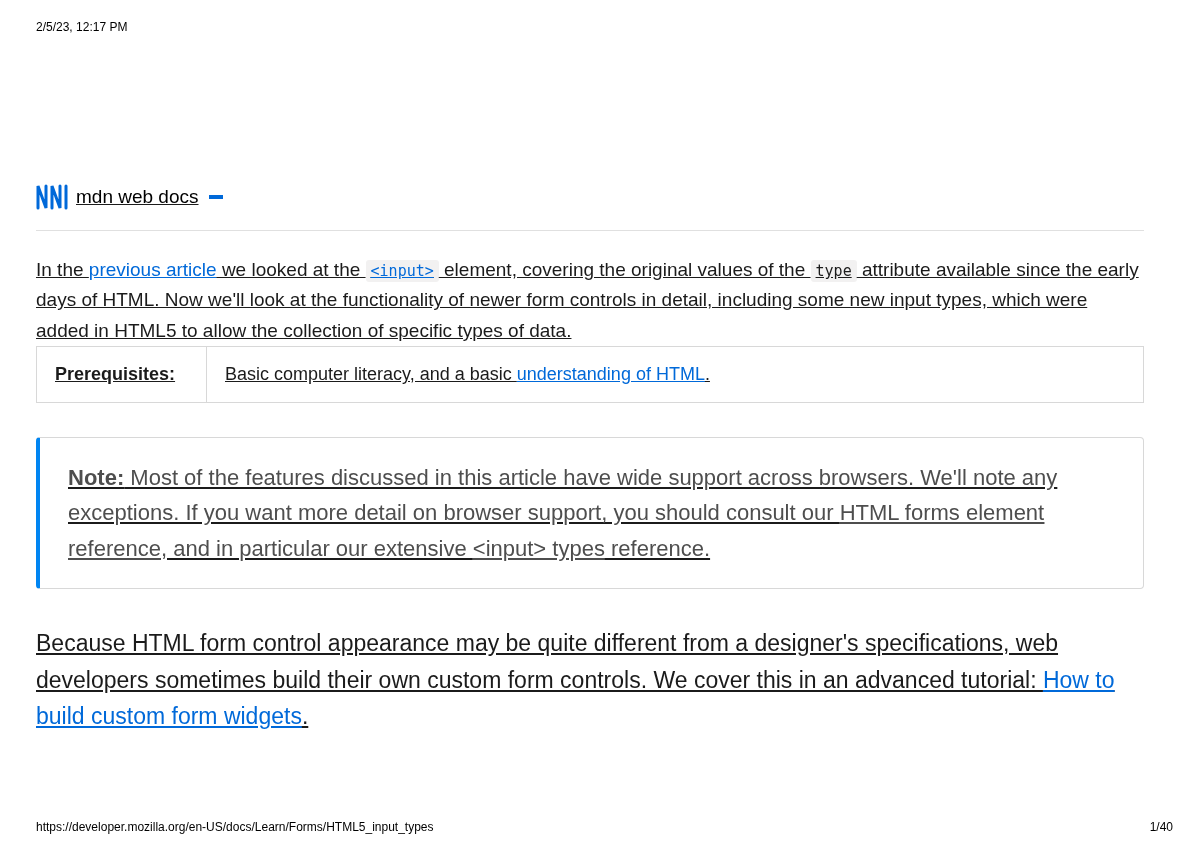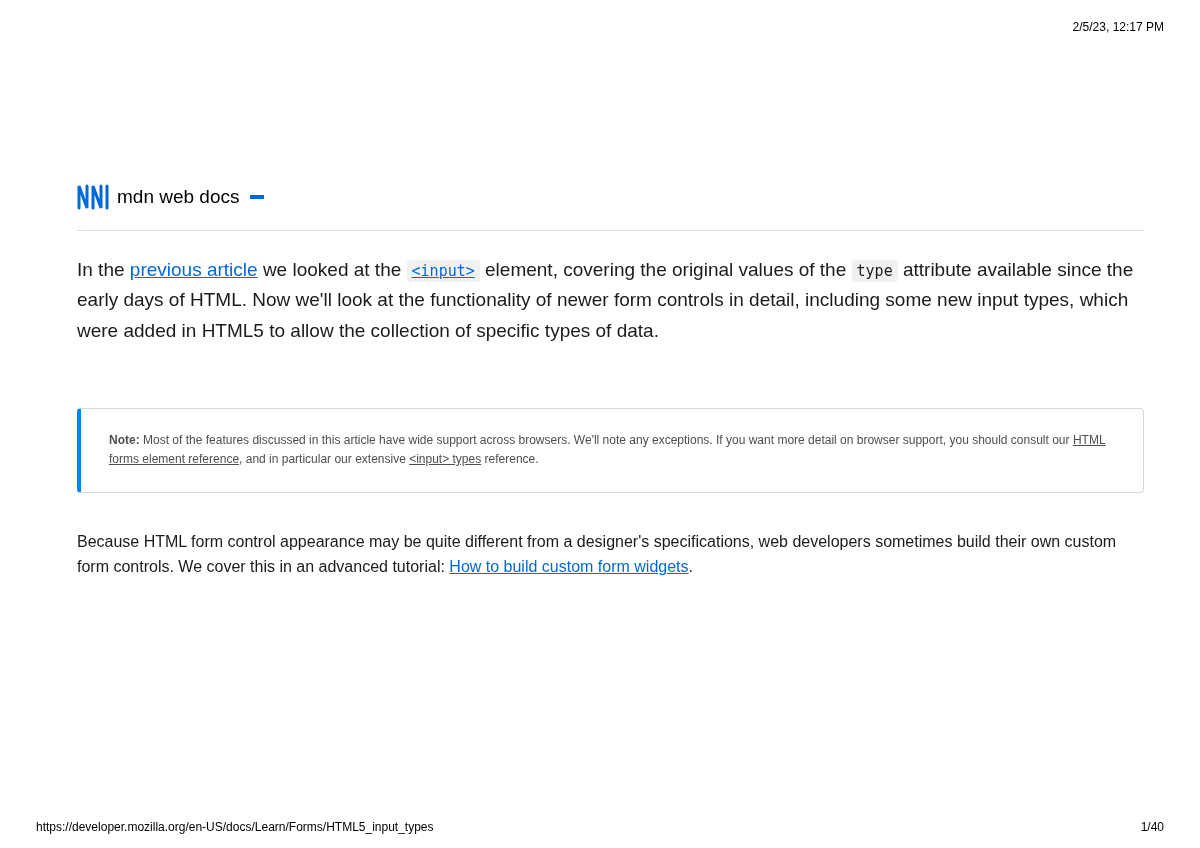--- a/index.html
+++ b/index.html
@@ -6,38 +6,39 @@
   body {
     font-family: -apple-system, BlinkMacSystemFont, "Segoe UI", Arial, sans-serif;
     background: #fff;
     color: #1b1b1b;
     width: 1200px;
     height: 848px;
     position: relative;
   }
   .print-header {
     display: flex;
-    justify-content: flex-end;
+    justify-content: flex-start;
     font-size: 12px;
     color: #000;
     padding: 20px 36px 0 36px;
   }
   .print-header .center { position: absolute; left: 0; right: 0; text-align: center; }
   .print-footer {
     position: absolute;
     bottom: 14px;
     left: 36px;
-    right: 36px;
+    right: 27px;
     display: flex;
     justify-content: space-between;
     font-size: 12px;
     color: #000;
   }
   .page {
-    padding: 150px 56px 0 77px;
+    padding: 150px 56px 0 36px;
+    text-decoration: underline;
   }
   .logo-row {
     display: flex;
     align-items: center;
     gap: 8px;
     padding-bottom: 20px;
     border-bottom: 1px solid #e0e0e0;
     margin-bottom: 24px;
   }
   .logo-text {
@@ -50,21 +51,20 @@
     width: 14px;
     height: 4px;
     background: #0069d9;
     margin-left: 2px;
     vertical-align: -2px;
   }
   .intro {
     font-size: 19px;
     line-height: 1.6;
     color: #1b1b1b;
-    margin-bottom: 28px;
   }
   .link { color: #0069d9; text-decoration: underline; }
   code.inline {
     font-family: ui-monospace, SFMono-Regular, Menlo, Consolas, monospace;
     background: #f2f1f1;
     padding: 2px 5px;
     border-radius: 3px;
     font-size: 15px;
   }
   code.inline.link-code { color: #0069d9; text-decoration: underline; }
@@ -83,28 +83,28 @@
   }
   table.meta th {
     font-weight: 700;
     width: 170px;
   }
   .note-box {
     border: 1px solid #d8d8d8;
     border-left: 4px solid #0085f2;
     border-radius: 4px;
     padding: 22px 28px;
-    font-size: 12px;
+    font-size: 22px;
     line-height: 1.6;
     color: #4e4e4e;
     margin-bottom: 36px;
   }
   .note-box .dark-link { color: #4e4e4e; text-decoration: underline; }
   .para2 {
-    font-size: 16px;
+    font-size: 23px;
     line-height: 1.6;
     margin-bottom: 22px;
   }
   h2.section {
     font-size: 30px;
     font-weight: 700;
     color: #1b1b1b;
   }
 </style>
 </head>
@@ -123,20 +123,26 @@
     <span class="logo-text">mdn web docs</span>
     <span class="logo-underscore"></span>
   </div>
 
   <p class="intro">
     <span>In the </span><a class="link">previous article</a><span> we looked at the </span><code class="inline link-code">&lt;input&gt;</code><span> element, covering the original values of the </span><code class="inline">type</code><span> attribute available since the early days of HTML. Now we'll look at the functionality of newer form controls in detail, including some new input types, which were added in HTML5 to allow the collection of specific types of data.</span>
   </p>
 
   <table class="meta">
     <tbody>
+        <tr>
+      <th>Prerequisites:</th>
+      <td>
+        <span>Basic computer literacy, and a basic </span><a class="link">understanding of HTML</a><span>.</span>
+      </td>
+    </tr>
   </tbody>
     </table>
 
   <div class="note-box">
     <strong>Note:</strong><span> Most of the features discussed in this article have wide support across browsers. We'll note any exceptions. If you want more detail on browser support, you should consult our </span><a class="dark-link">HTML forms element reference</a><span>, and in particular our extensive </span><a class="dark-link">&lt;input&gt; types</a><span> reference.</span>
   </div>
 
   <p class="para2">
     <span>Because HTML form control appearance may be quite different from a designer's specifications, web developers sometimes build their own custom form controls. We cover this in an advanced tutorial: </span><a class="link">How to build custom form widgets</a><span>.</span>
   </p>

